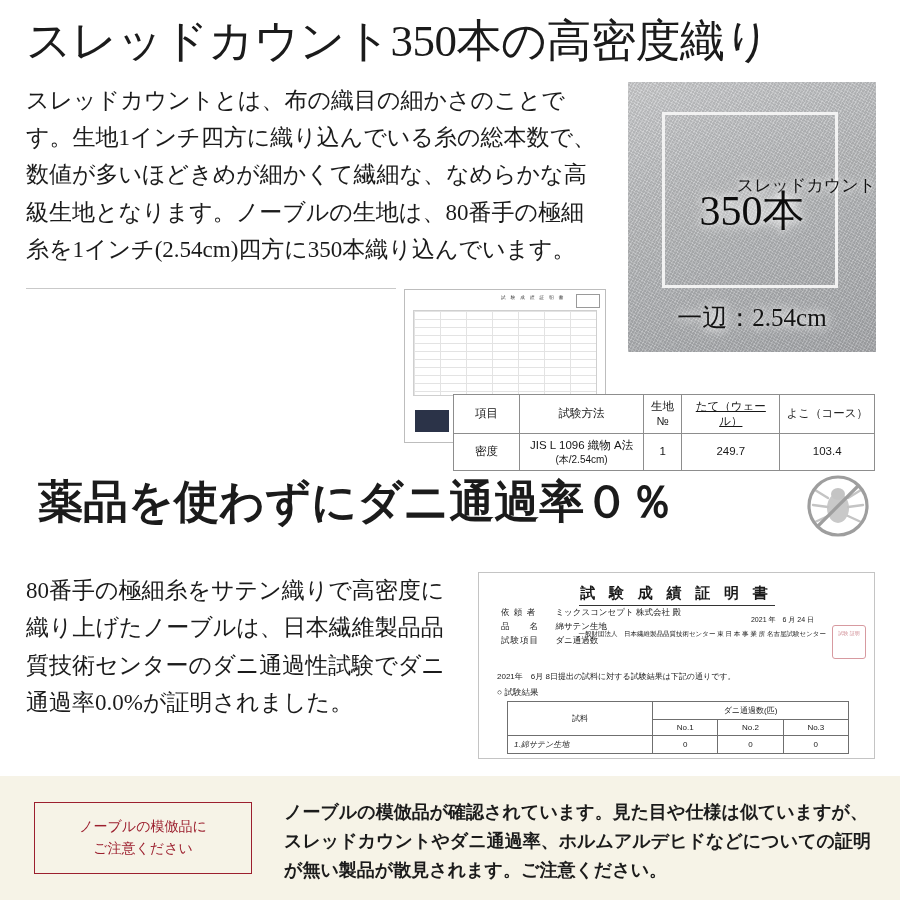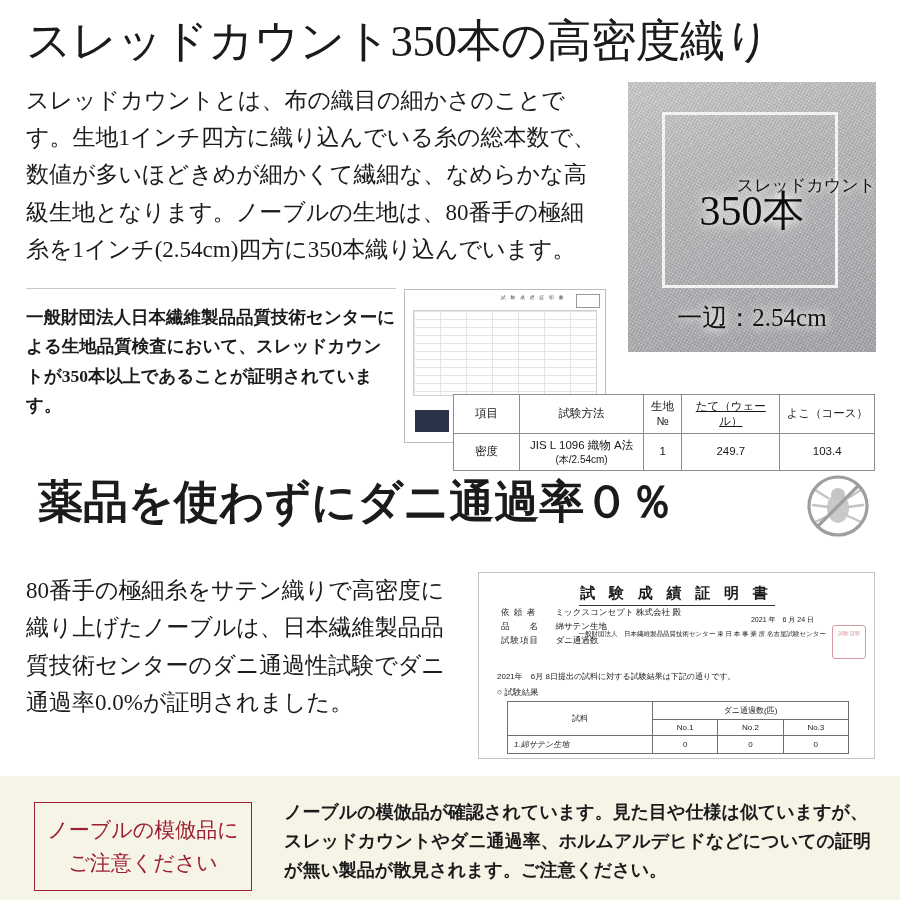--- a/index.html
+++ b/index.html
@@ -335,29 +335,29 @@
     width: 900px;
     height: 124px;
     background: #f6f3e7;
     box-sizing: border-box;
   }
   .notice-box {
     position: absolute;
     left: 34px;
     top: 26px;
     width: 218px;
-    height: 89px;
+    height: 72px;
     border: 1.5px solid #9c1f2e;
     color: #9c1f2e;
     box-sizing: border-box;
     display: flex;
     flex-direction: column;
     align-items: center;
     justify-content: center;
-    font-size: 21px;
+    font-size: 14px;
     line-height: 1.55;
   }
   .notice-text {
     position: absolute;
     left: 284px;
     top: 22px;
     width: 600px;
     font-size: 18px;
     line-height: 1.62;
     font-weight: 700;
@@ -369,21 +369,20 @@
 
 <div class="page">
 
   <div class="sec1">
     <h1 class="headline1">スレッドカウント350本の高密度織り</h1>
 
     <div class="sec1-body">
       <div class="sec1-left">
         <p class="para1">スレッドカウントとは、布の織目の細かさのことです。生地1インチ四方に織り込んでいる糸の総本数で、数値が多いほどきめが細かくて繊細な、なめらかな高級生地となります。ノーブルの生地は、80番手の極細糸を1インチ(2.54cm)四方に350本織り込んでいます。</p>
         <hr class="divider">
-        <p class="para2"><span>一般財団法人日本繊維製品品質技術センタ</span><span>ーによる生地品質検査において、スレッドカウントが350本以上であることが証明されています。</span></p>
       </div>
     </div>
 
     <div class="fabric">
       <div class="fabric-inner"></div>
       <div class="fabric-label">スレッドカウント</div>
       <div class="fabric-value">350本</div>
       <div class="fabric-caption">一辺：2.54cm</div>
     </div>
 

